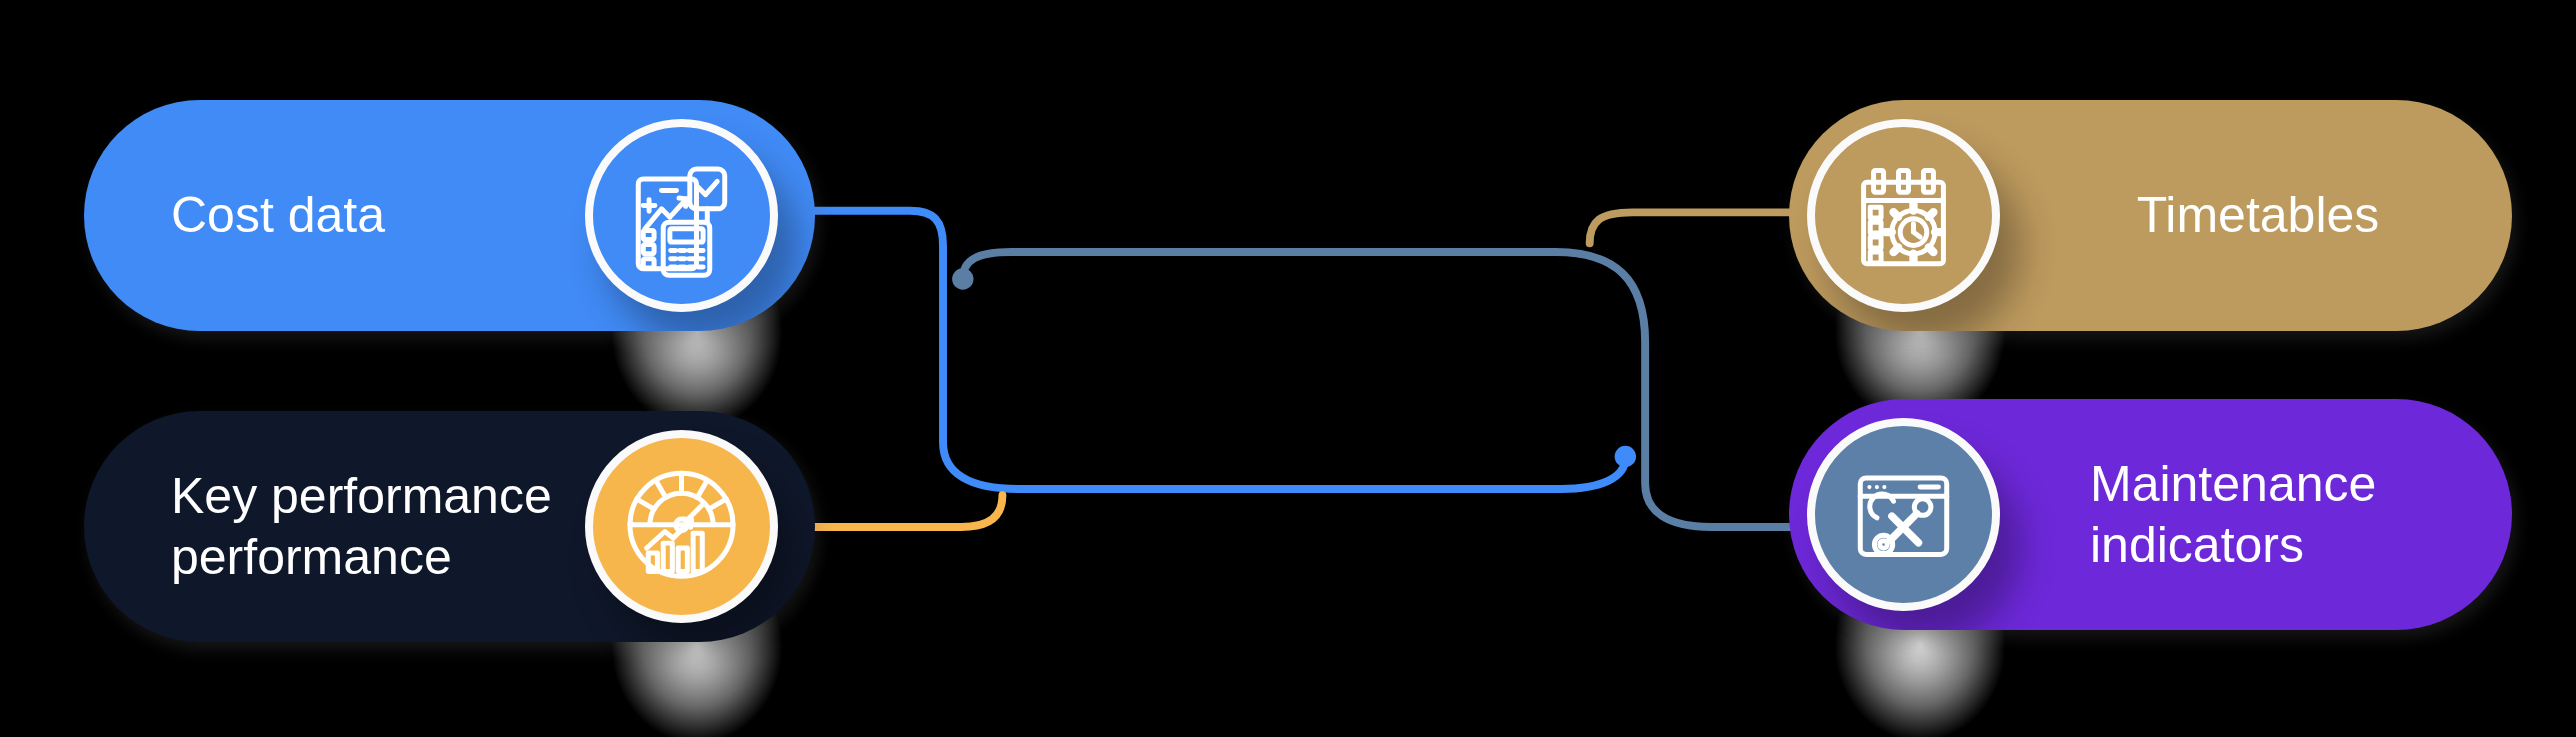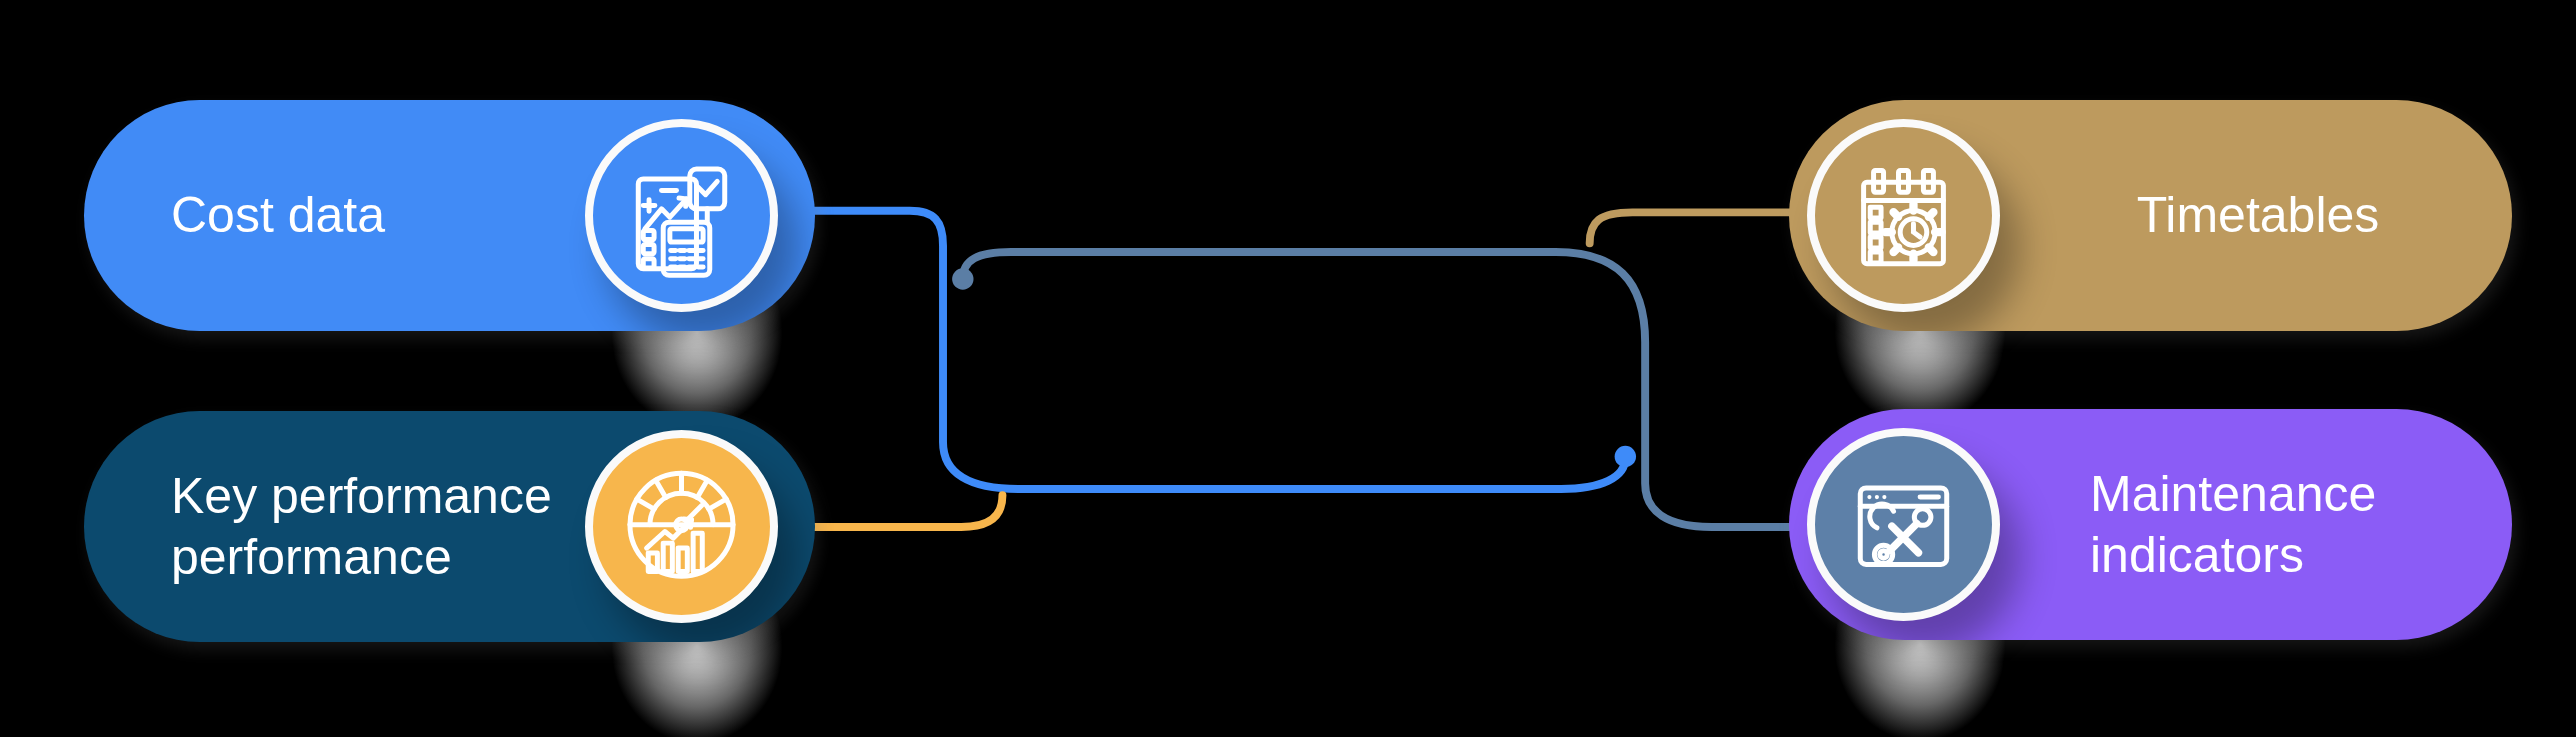--- a/index.html
+++ b/index.html
@@ -72,21 +72,21 @@
           <rect x="66" y="96" width="40" height="16" rx="2"></rect>
           <path d="M67 122h6M78 122h6M89 122h6M100 122h6 M67 132h6M78 132h6M89 132h6M100 132h6 M67 142h6M78 142h6M89 142h6M100 142h6"></path>
           <rect x="90" y="24" width="42" height="48" rx="8"></rect>
           <path d="M100 46l9 9 14-16"></path>
           <path d="M111 72v16"></path>
         </g>
       </svg>
     </div>
   </div>
 
-  <div class="pill left" style="left: 70px; top: 411px; width: 731px; background-color: #0c4a6e; justify-content: flex-end;">
+  <div class="pill left" style="left: 70px; top: 411px; width: 731px; background-color: #0f172a; justify-content: flex-end;">
     <div class="label">
       <span>Key performance</span>
       <span>performance</span>
     </div>
     <div class="icon-circle" style="background-color: rgb(247, 182, 76);">
       <svg viewBox="0 0 160 160">
         <g class="icon-art">
           <circle cx="80" cy="78" r="62"></circle>
           <path d="M18 78 H142"></path>
           <path d="M42 78 A38 38 0 0 1 118 78"></path>
@@ -122,21 +122,21 @@
           <circle cx="92" cy="100" r="16"></circle>
           <path d="M92 100 V90 M92 100 L100 106"></path>
         </g>
       </svg>
     </div>
     <div class="label center">
       <span>Timetables</span>
     </div>
   </div>
 
-  <div class="pill right" style="left: 1775px; top: 409px; width: 723px; background-color: #8b5cf6;">
+  <div class="pill right" style="left: 1775px; top: 399px; width: 723px; background-color: #6d28d9;">
     <div class="icon-circle" style="background-color: rgb(93, 128, 168);">
       <svg viewBox="0 0 160 160">
         <g class="icon-art">
           <rect x="28" y="36" width="104" height="92" rx="7"></rect>
           <path d="M28 58 H132"></path>
           <circle cx="39" cy="47" r="2.5" fill="#fff" stroke="none"></circle>
           <circle cx="48" cy="47" r="2.5" fill="#fff" stroke="none"></circle>
           <circle cx="57" cy="47" r="2.5" fill="#fff" stroke="none"></circle>
           <path d="M100 47 H122"></path>
           <path d="M68 64 A15 15 0 1 0 48 84"></path>

